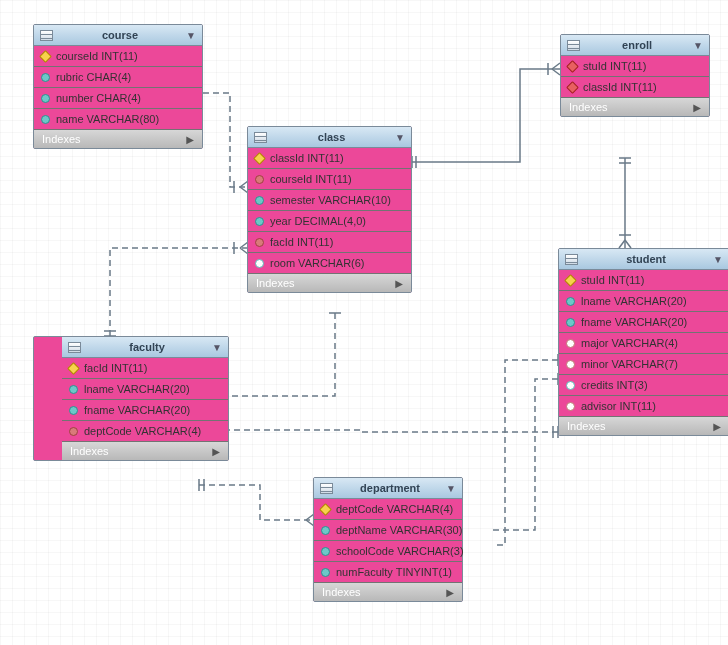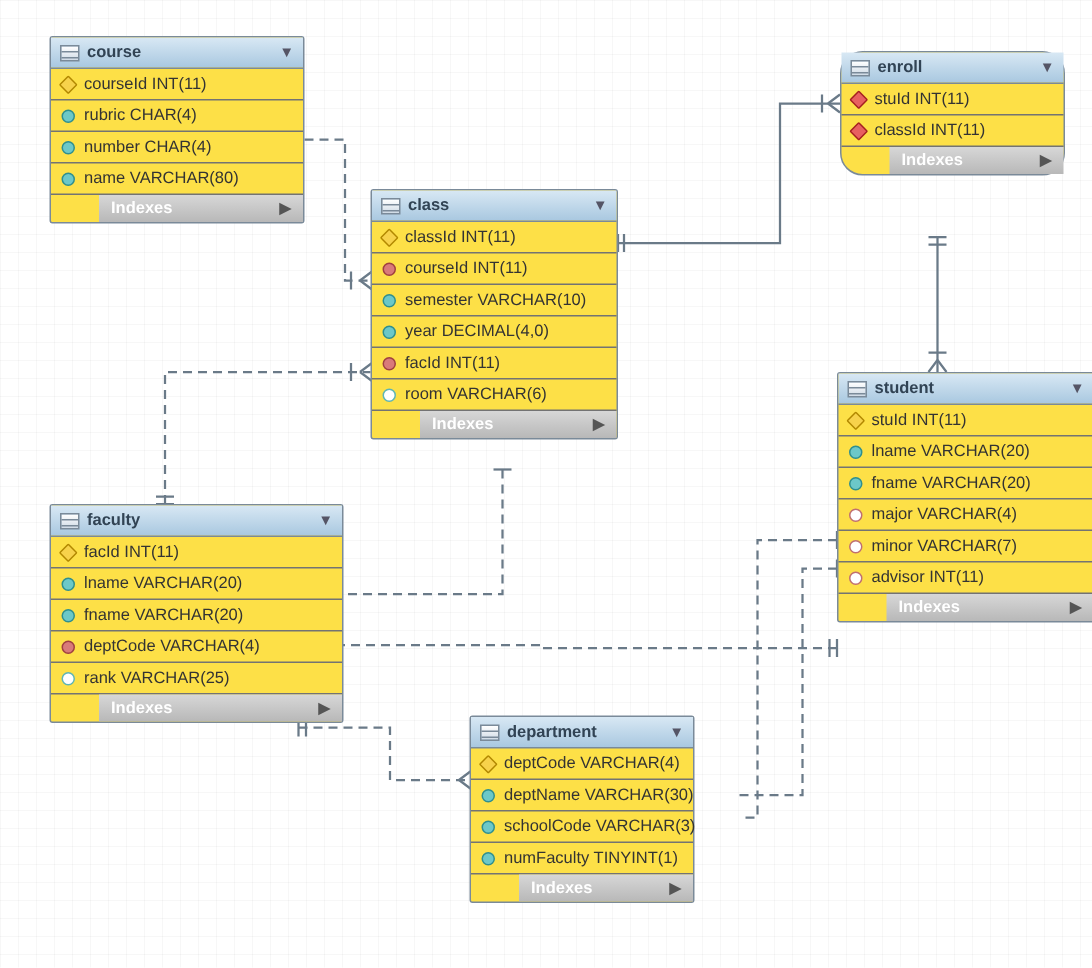--- a/index.html
+++ b/index.html
@@ -13,24 +13,25 @@
     background:
       linear-gradient(to right,  rgba(0,0,0,0.03) 1px, transparent 1px) 0 0 / 12px 12px,
       linear-gradient(to bottom, rgba(0,0,0,0.03) 1px, transparent 1px) 0 0 / 12px 12px,
       #fff;
     position: relative;
     overflow: hidden;
   }
   svg.connectors { position: absolute; inset: 0; width: 728px; height: 645px; pointer-events:none; }
   .table {
     position: absolute;
-    background: #fde047;
+    background: #ec4899;
     border: 1px solid #7a8a99;
     border-radius: 2px;
     min-width: 150px;
+    text-align: center;
   }
   .table-header {
     display: flex;
     align-items: center;
     background: linear-gradient(#d8e8f4,#a9c8e0);
     border-bottom: 1px solid #7a8a99;
     padding: 4px 6px;
     font-weight: bold;
     color: #314354;
   }
@@ -58,21 +59,21 @@
   .ic-fk-pk     { background:#e86060; border:1px solid #a52020; transform: rotate(45deg); border-radius:1px; }
   .ic-fk-filled { background:#d97a7a; border:1px solid #a04040; }
   .ic-fk-open   { background:#fff;    border:1px solid #c07070; }
   .ic-filled    { background:#6cc8c8; border:1px solid #2f8f8f; }
   .ic-open      { background:#fff;    border:1px solid #5fb5b5; }
   .indexes {
     background: linear-gradient(#d7d7d7,#b8b8b8);
     color: #fff;
     padding: 3px 8px;
     display:flex; align-items:center; justify-content:space-between;
-    font-weight:bold; font-size:11px;margin-left:32px;
+    font-weight:normal; font-size:11px;
   }
   .indexes-arrow { color:#555; font-size:10px; }
 </style>
 </head>
 <body>
 
 <svg class="connectors">
   <g stroke="#6a7a88" fill="none" stroke-width="1.5">
 
     <path d="M203,93 H230 V187 H247" stroke-dasharray="6 4"></path>
@@ -166,21 +167,21 @@
   <div class="col">
       <span class="ic ic-open"></span>
       <span>room VARCHAR(6)</span>
     </div>
   <div class="indexes">
       <span>Indexes</span>
       <span class="indexes-arrow">▶</span>
     </div>
 </div>
 
-<div class="table" style="left:560px; top:34px; width:140px;border-radius:15px;">
+<div class="table" style="left:560px; top:34px; width:140px;">
   <div class="table-header">
     <span class="table-icon"></span>
     <span class="table-title">enroll</span>
     <span class="header-arrow">▼</span>
   </div>
   <div class="col">
       <span class="ic ic-fk-pk"></span>
       <span>stuId INT(11)</span>
     </div>
   <div class="col">
@@ -213,30 +214,34 @@
     </div>
   <div class="col">
       <span class="ic ic-fk-open"></span>
       <span>major VARCHAR(4)</span>
     </div>
   <div class="col">
       <span class="ic ic-fk-open"></span>
       <span>minor VARCHAR(7)</span>
     </div>
   <div class="col">
+      <span class="ic ic-open"></span>
+      <span>credits INT(3)</span>
+    </div>
+  <div class="col">
       <span class="ic ic-fk-open"></span>
       <span>advisor INT(11)</span>
     </div>
   <div class="indexes">
       <span>Indexes</span>
       <span class="indexes-arrow">▶</span>
     </div>
 </div>
 
-<div class="table" style="left:33px; top:336px; width:196px;">
+<div class="table" style="left:33px; top:336px; width:196px;padding-left:28px;">
   <div class="table-header">
     <span class="table-icon"></span>
     <span class="table-title">faculty</span>
     <span class="header-arrow">▼</span>
   </div>
   <div class="col">
       <span class="ic ic-pk"></span>
       <span>facId INT(11)</span>
     </div>
   <div class="col">
@@ -244,24 +249,20 @@
       <span>lname VARCHAR(20)</span>
     </div>
   <div class="col">
       <span class="ic ic-filled"></span>
       <span>fname VARCHAR(20)</span>
     </div>
   <div class="col">
       <span class="ic ic-fk-filled"></span>
       <span>deptCode VARCHAR(4)</span>
     </div>
-  <div class="col">
-      <span class="ic ic-open"></span>
-      <span>rank VARCHAR(25)</span>
-    </div>
   <div class="indexes">
       <span>Indexes</span>
       <span class="indexes-arrow">▶</span>
     </div>
 </div>
 
 <div class="table" style="left:313px; top:477px; width:144px;">
   <div class="table-header">
     <span class="table-icon"></span>
     <span class="table-title">department</span>

